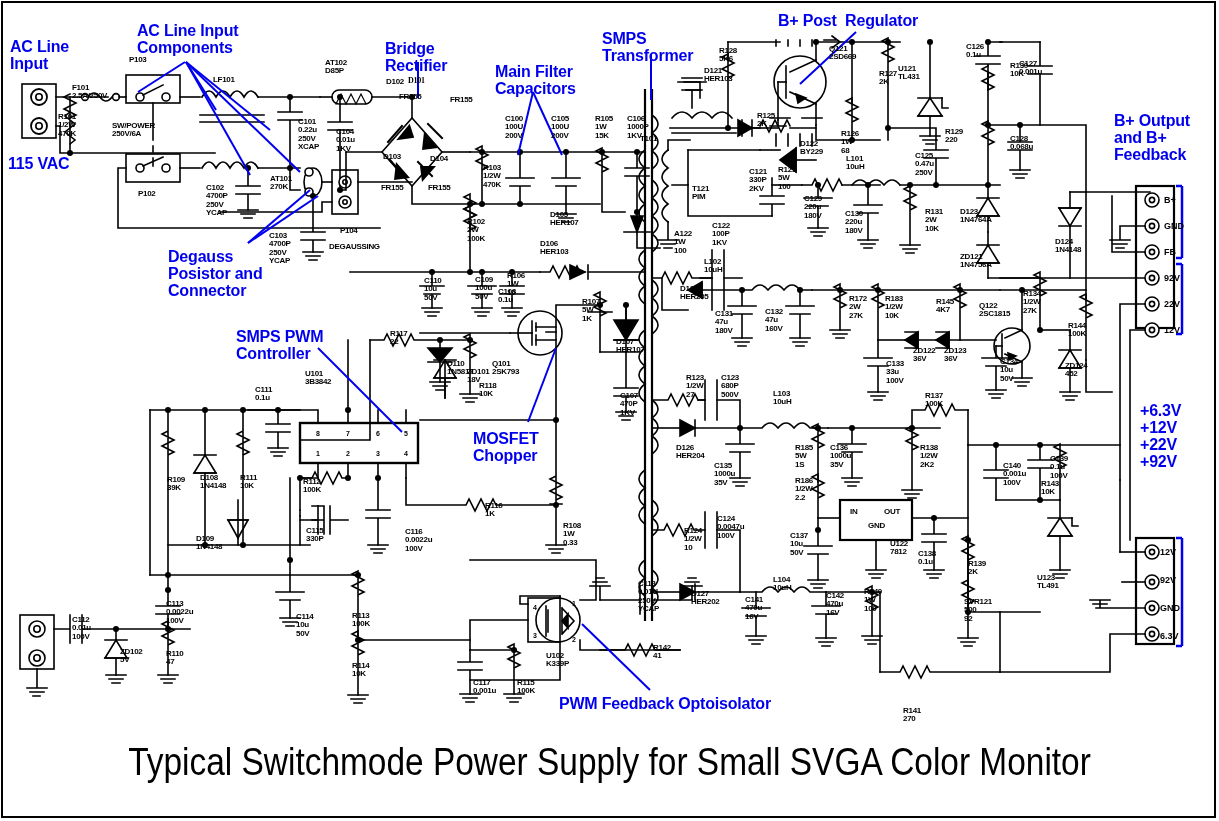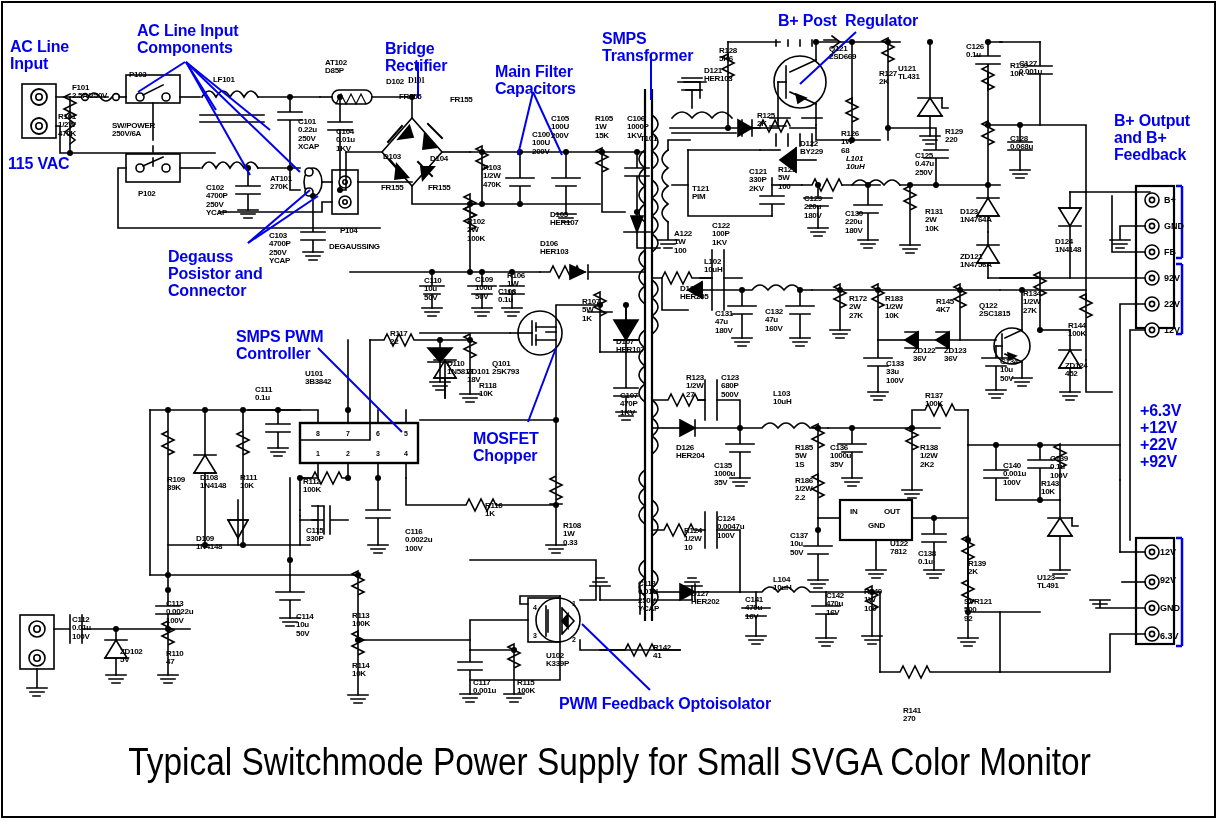--- a/index.html
+++ b/index.html
@@ -692,21 +692,21 @@
 +92V</div>
       <div class="anno" style="left: 559px; top: 695px;">PWM Feedback Optoisolator</div>
     </div>
 
   <div id="labels">
       <div class="lbl" style="left: 72px; top: 84px;">F101
 2.5A/250V</div>
       <div class="lbl" style="left: 58px; top: 113px;">R101
 1/2W
 470K</div>
-      <div class="lbl" style="left: 129px; top: 71px;">P103</div>
+      <div class="lbl" style="left: 129px; top: 56px;">P103</div>
       <div class="lbl" style="left: 112px; top: 122px;">SW/POWER
 250V/6A</div>
       <div class="lbl" style="left: 138px; top: 190px;">P102</div>
       <div class="lbl" style="left: 213px; top: 76px;">LF101</div>
       <div class="lbl" style="left: 276px; top: 118px; margin-left: 22px;">C101
 0.22u
 250V
 XCAP</div>
       <div class="lbl" style="left: 206px; top: 184px;">C102
 4700P
@@ -729,21 +729,21 @@
       <div class="lbl" style="left: 408px; top: 77px; font-family: Liberation Serif, serif;">D101</div>
       <div class="lbl" style="left: 383px; top: 153px;">D103</div>
       <div class="lbl" style="left: 430px; top: 155px;">D104</div>
       <div class="lbl" style="left: 399px; top: 93px;">FR155</div>
       <div class="lbl" style="left: 450px; top: 96px;">FR155</div>
       <div class="lbl" style="left: 381px; top: 184px;">FR155</div>
       <div class="lbl" style="left: 428px; top: 184px;">FR155</div>
       <div class="lbl" style="left: 483px; top: 164px;">R103
 1/2W
 470K</div>
-      <div class="lbl" style="left: 532px; top: 115px; margin-top: 16px;">C100
+      <div class="lbl" style="left: 505px; top: 115px;">C100
 100U
 200V</div>
       <div class="lbl" style="left: 551px; top: 115px;">C105
 100U
 200V</div>
       <div class="lbl" style="left: 595px; top: 115px;">R105
 1W
 15K</div>
       <div class="lbl" style="left: 627px; top: 115px;">C106
 1000P
@@ -863,21 +863,21 @@
 BY229</div>
       <div class="lbl" style="left: 749px; top: 168px;">C121
 330P
 2KV</div>
       <div class="lbl" style="left: 778px; top: 166px;">R121
 5W
 100</div>
       <div class="lbl" style="left: 804px; top: 195px;">C129
 220u
 180V</div>
-      <div class="lbl" style="left: 846px; top: 155px; font-style: italic;">L101
+      <div class="lbl" style="left: 846px; top: 155px;">L101
 10uH</div>
       <div class="lbl" style="left: 915px; top: 152px;">C125
 0.47u
 250V</div>
       <div class="lbl" style="left: 945px; top: 128px;">R129
 220</div>
       <div class="lbl" style="left: 1010px; top: 135px;">C128
 0.068u</div>
       <div class="lbl" style="left: 925px; top: 208px;">R131
 2W

